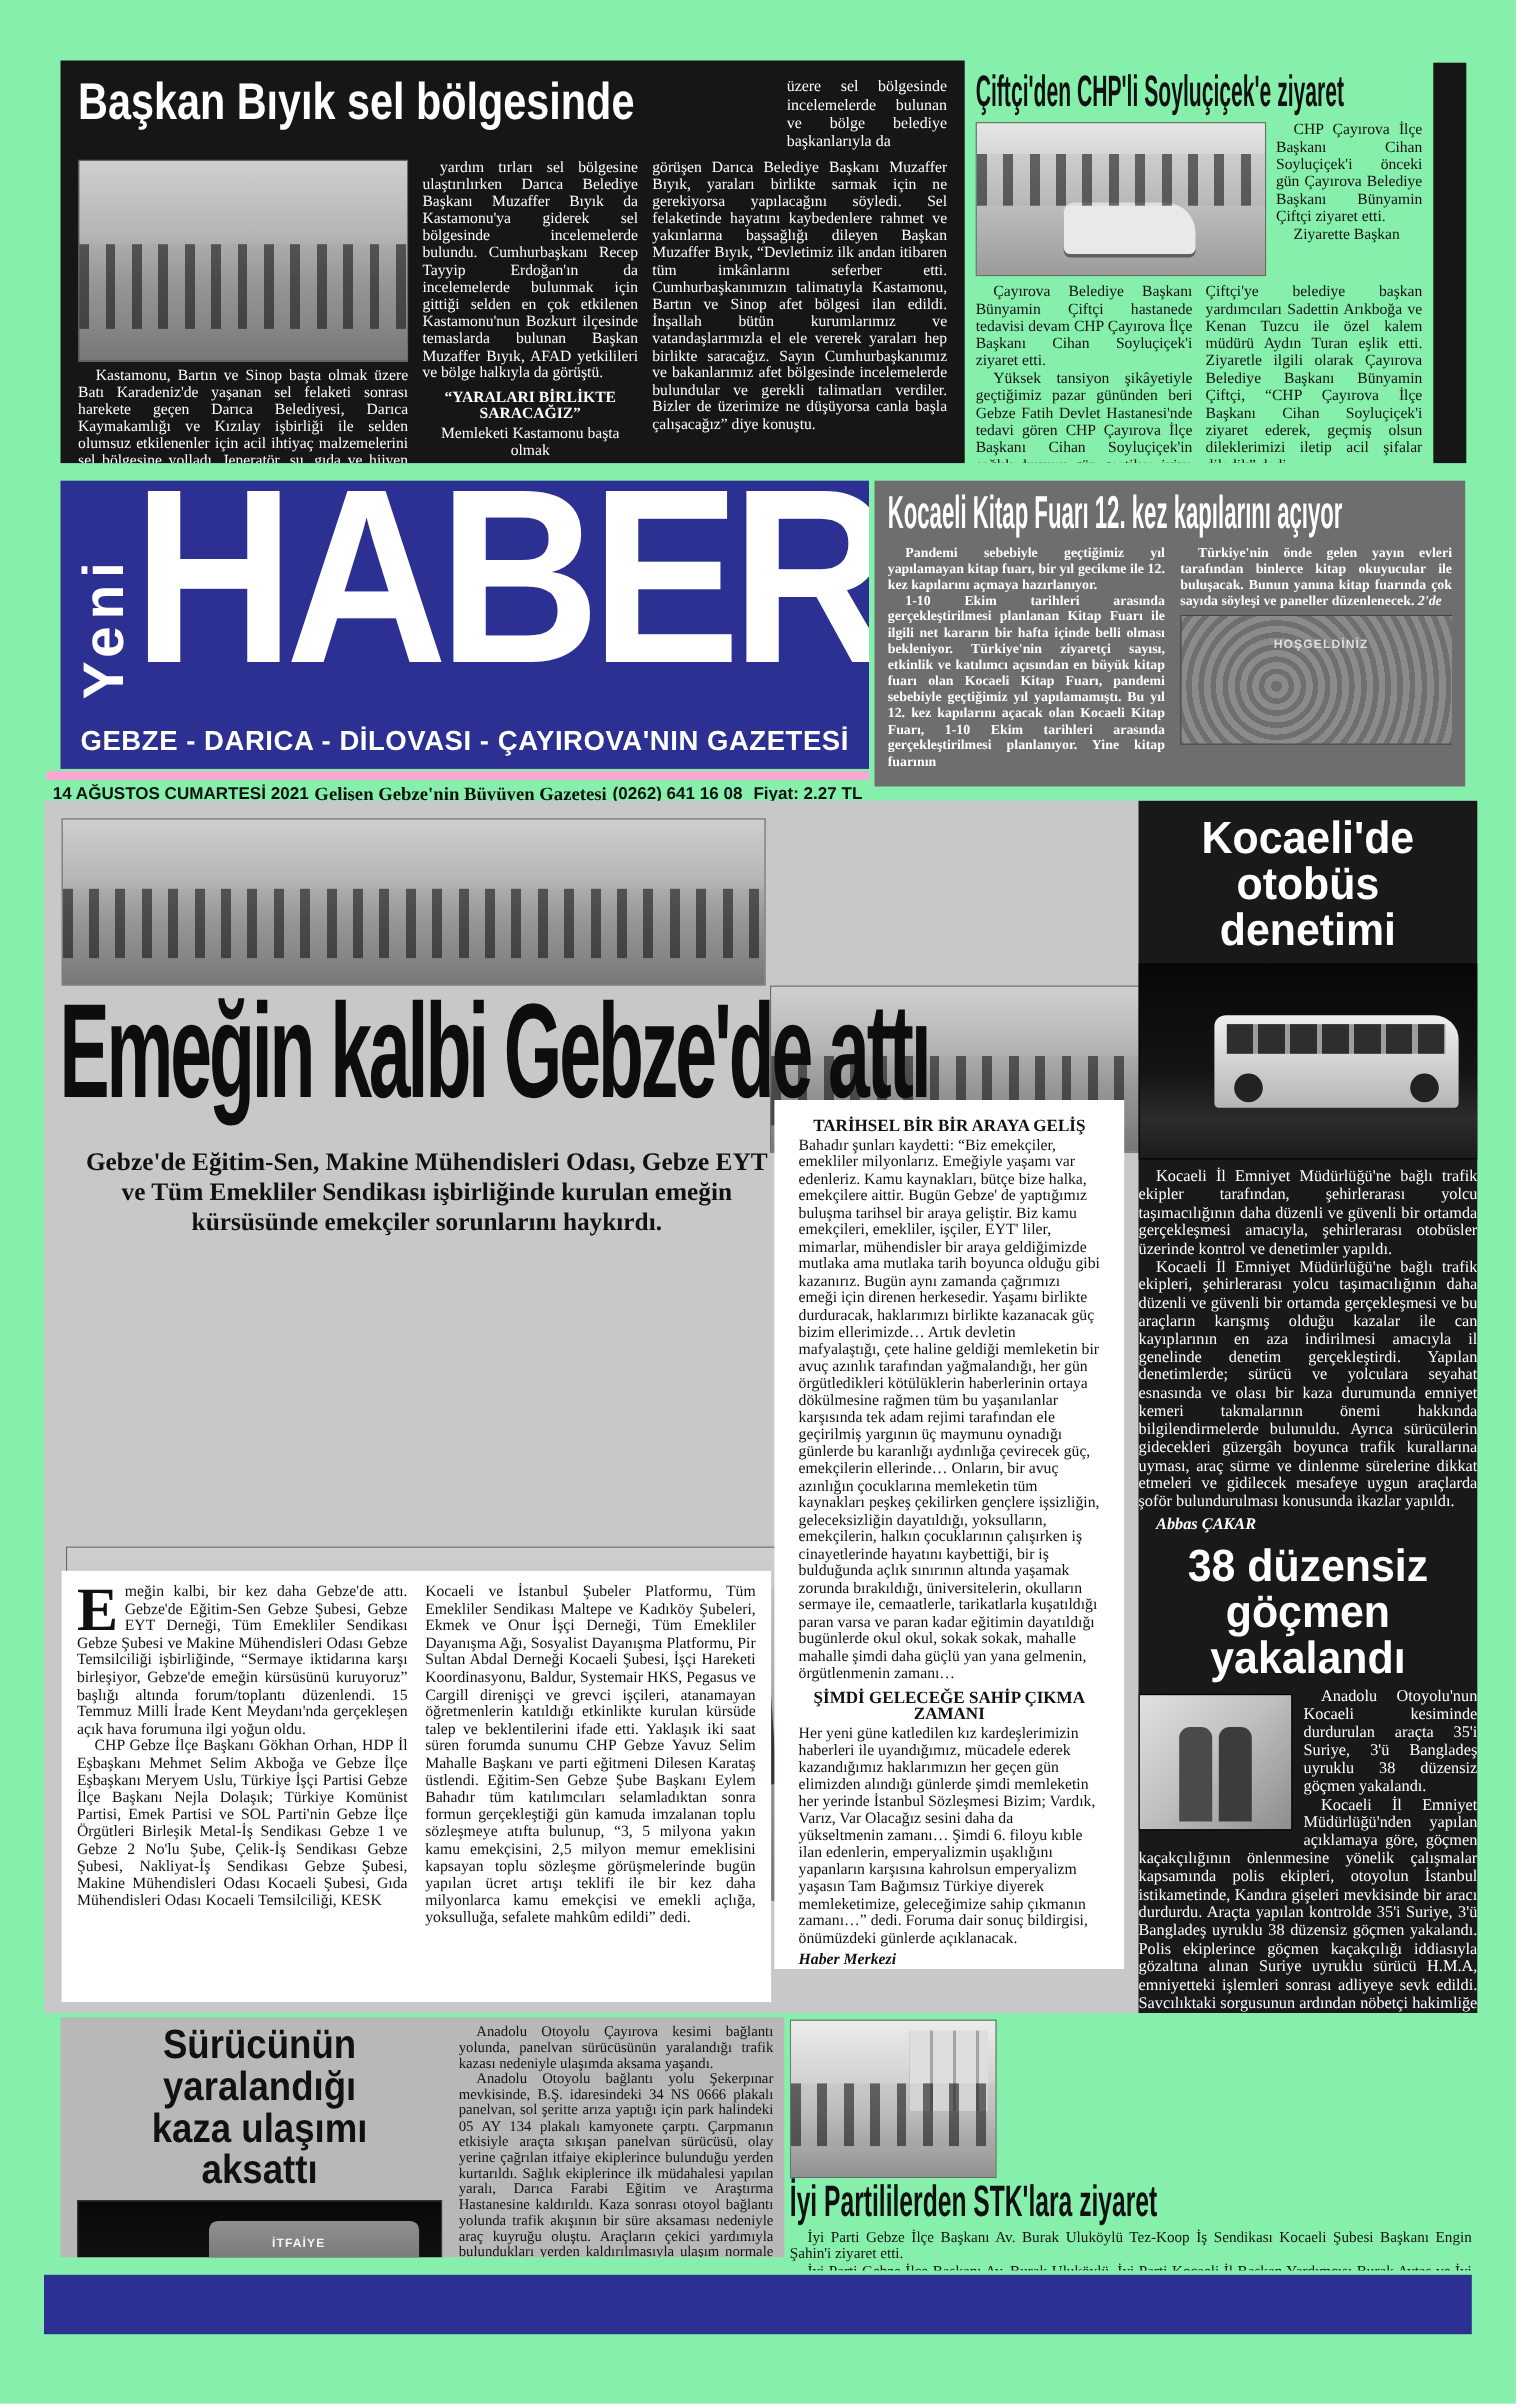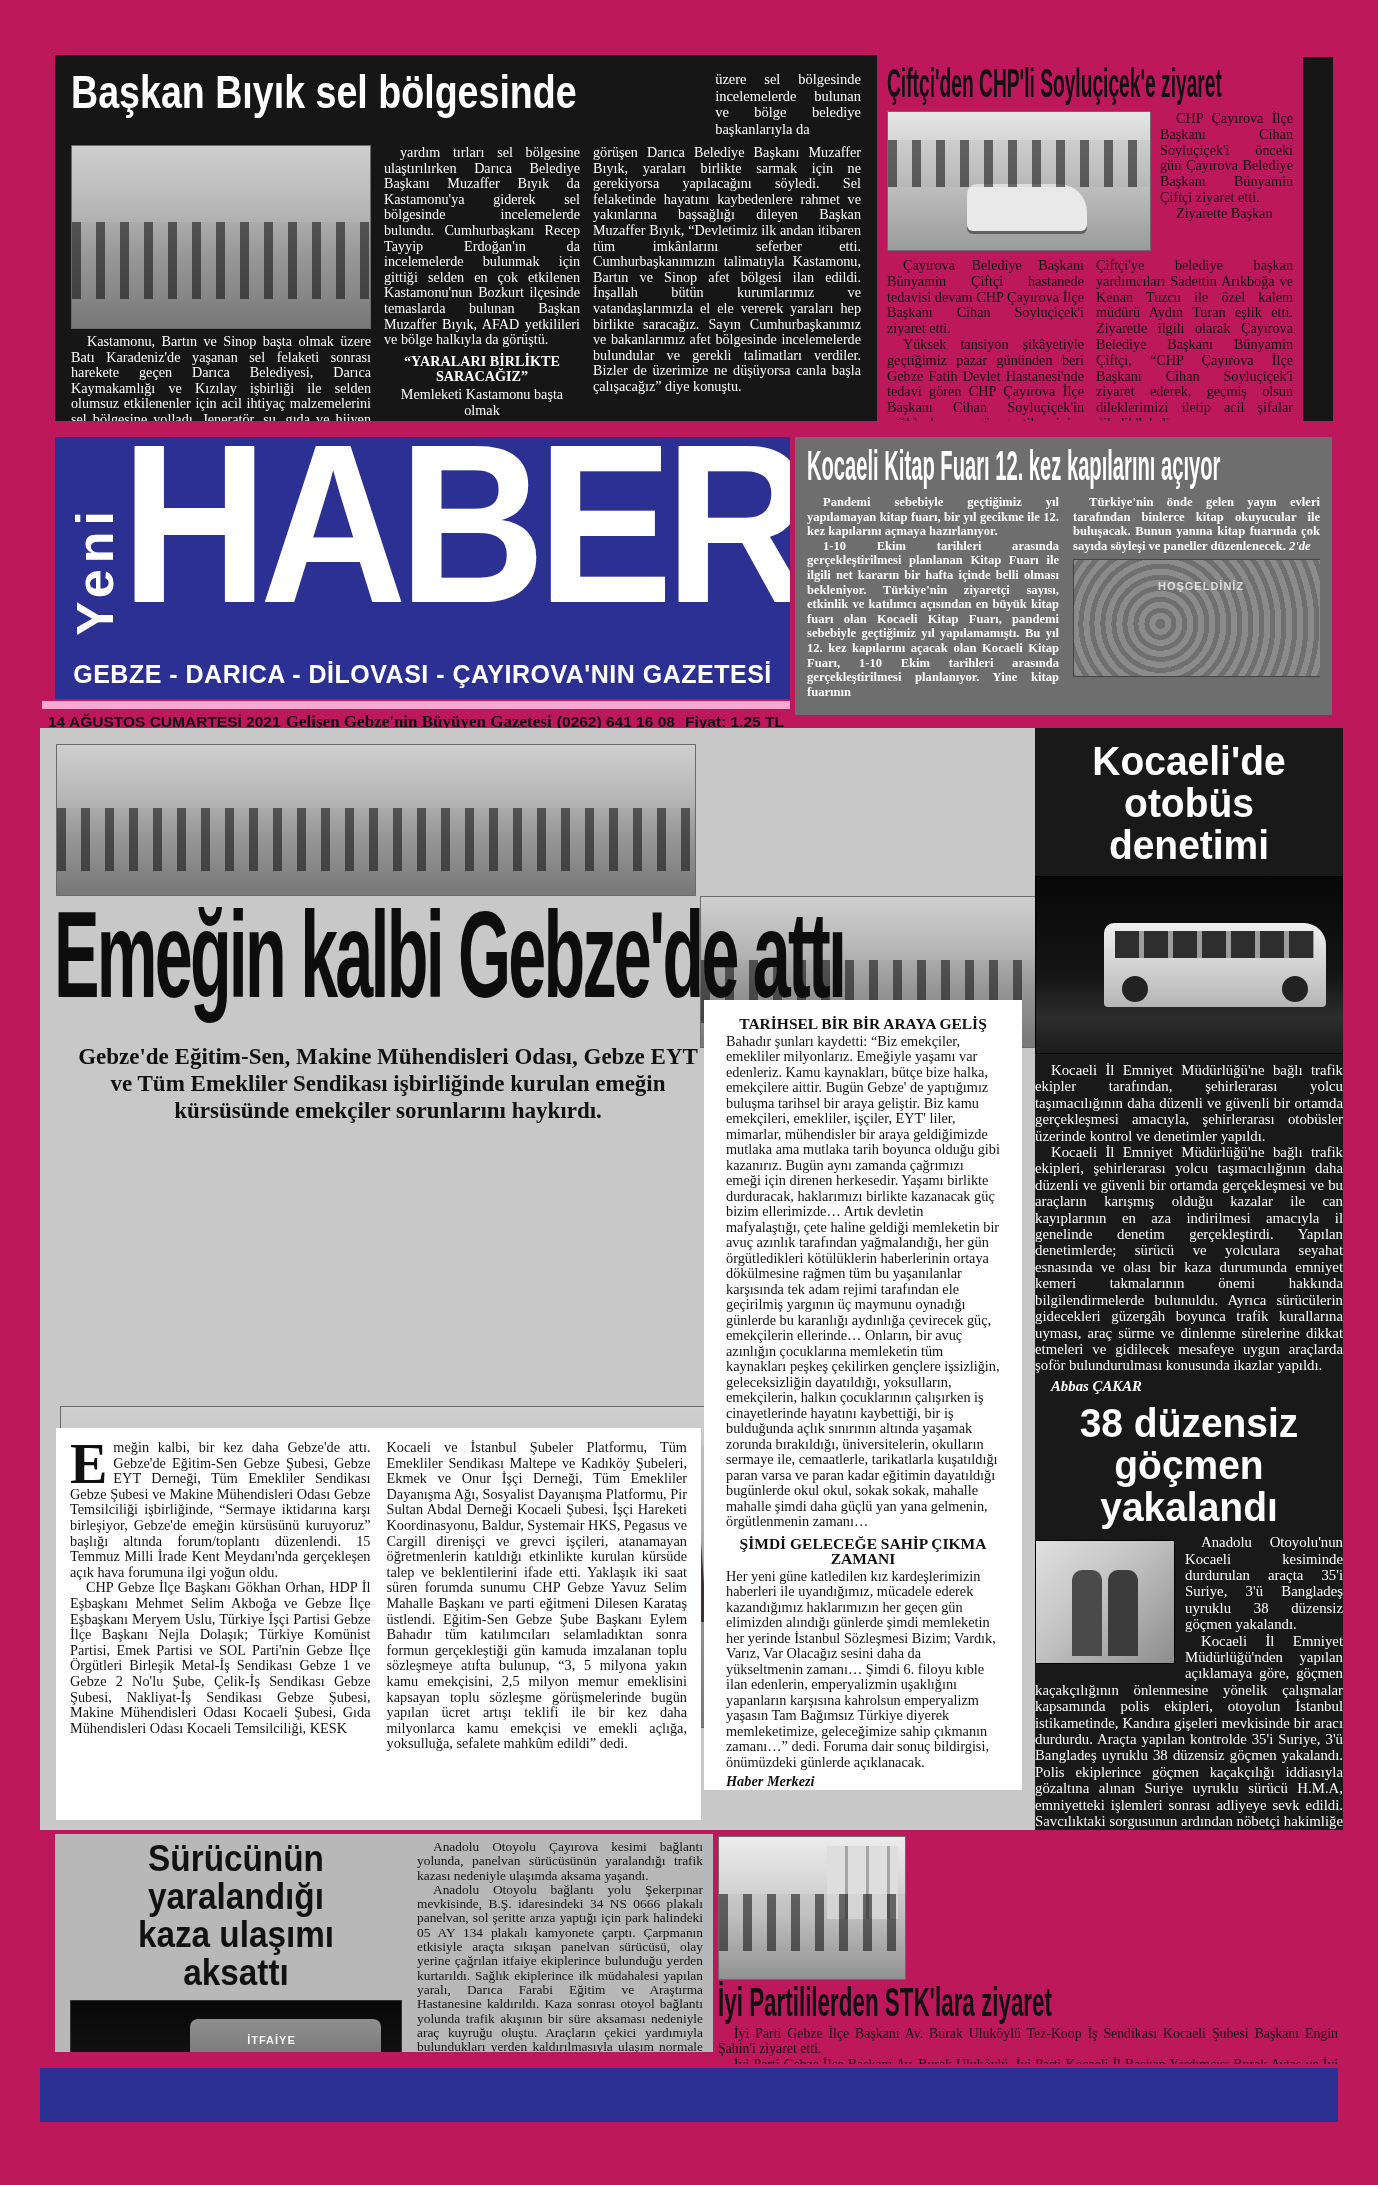--- a/index.html
+++ b/index.html
@@ -1,16 +1,16 @@
 <!DOCTYPE html>
 <html><head>
 <meta charset="utf-8">
 <style>
   html,body{margin:0;padding:0;background:#e9e9e9;}
-  .page{position:relative;width:1378px;height:2185px;background:#be185d;overflow:hidden;
+  .page{position:relative;width:1378px;height:2185px;background:#86efac;overflow:hidden;
         font-family:"Liberation Serif",serif;color:#111;}
   .abs{position:absolute;}
   .sans{font-family:"Liberation Sans",sans-serif;}
   .serif{font-family:"Liberation Serif",serif;}
   .j{text-align:justify;}
   .cond{display:inline-block;white-space:nowrap;transform:scaleX(var(--sx,1));transform-origin:0 50%;}
 
   
   .ph{position:relative;overflow:hidden;border:1px solid #6a6a6a;background:#9a9a9a;}
   .crowdband{position:absolute;left:0;right:0;top:42%;height:42%;
@@ -200,21 +200,21 @@
 
   <header class="abs" id="masthead">
     <span class="yeni">Yeni</span>
     <span class="haber">HABER</span>
     <div class="strip">GEBZE - DARICA - DİLOVASI - ÇAYIROVA'NIN GAZETESİ</div>
   </header>
 
   <div class="abs" id="dateline">
     <span class="dl-date">14 AĞUSTOS CUMARTESİ 2021</span>
     <span class="dl-slogan">Gelişen Gebze'nin Büyüyen Gazetesi</span>
-    <span class="dl-phone"><span>(0262) 641 16 08</span><b>Fiyat: 1.25 TL</b></span>
+    <span class="dl-phone"><span>(0262) 641 16 08</span><b>Fiyat: 2.27 TL</b></span>
   </div>
 
   <section class="abs" id="kitap">
     <h2 class="kitap-hl sans"><span class="cond" style="--sx:.48">Kocaeli Kitap Fuarı 12. kez kapılarını açıyor</span></h2>
     <div class="kitap-cols serif">
       <div class="kitap-c1 j">
         <p class="p-ind">Pandemi sebebiyle geçtiğimiz yıl yapılamayan kitap fuarı, bir yıl gecikme ile 12. kez kapılarını açmaya hazırlanıyor.</p>
         <p class="p-ind">1-10 Ekim tarihleri arasında gerçekleştirilmesi planlanan Kitap Fuarı ile ilgili net kararın bir hafta içinde belli olması bekleniyor. Türkiye'nin ziyaretçi sayısı, etkinlik ve katılımcı açısından en büyük kitap fuarı olan Kocaeli Kitap Fuarı, pandemi sebebiyle geçtiğimiz yıl yapılamamıştı. Bu yıl 12. kez kapılarını açacak olan Kocaeli Kitap Fuarı, 1-10 Ekim tarihleri arasında gerçekleştirilmesi planlanıyor. Yine kitap fuarının</p>
       </div>
       <div class="kitap-c2">

